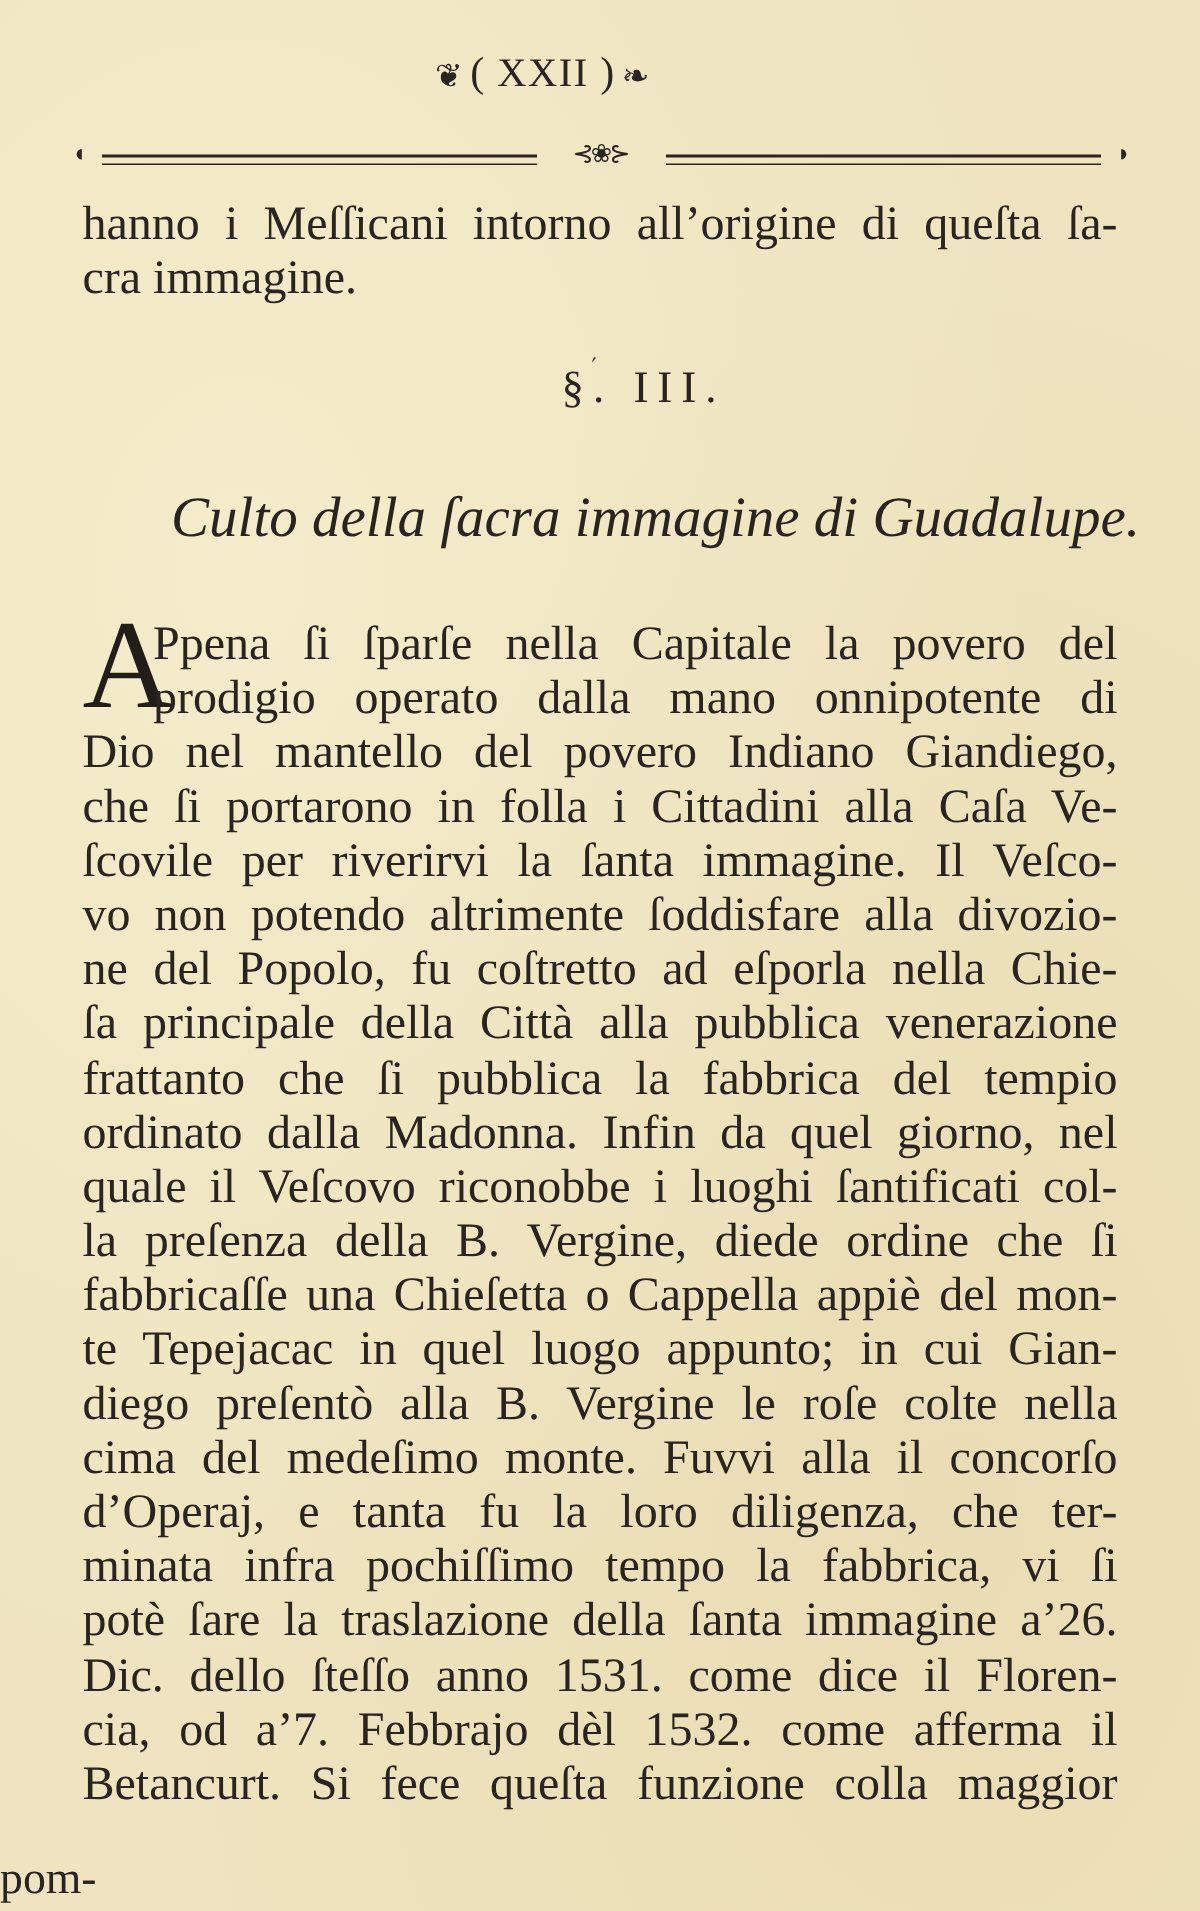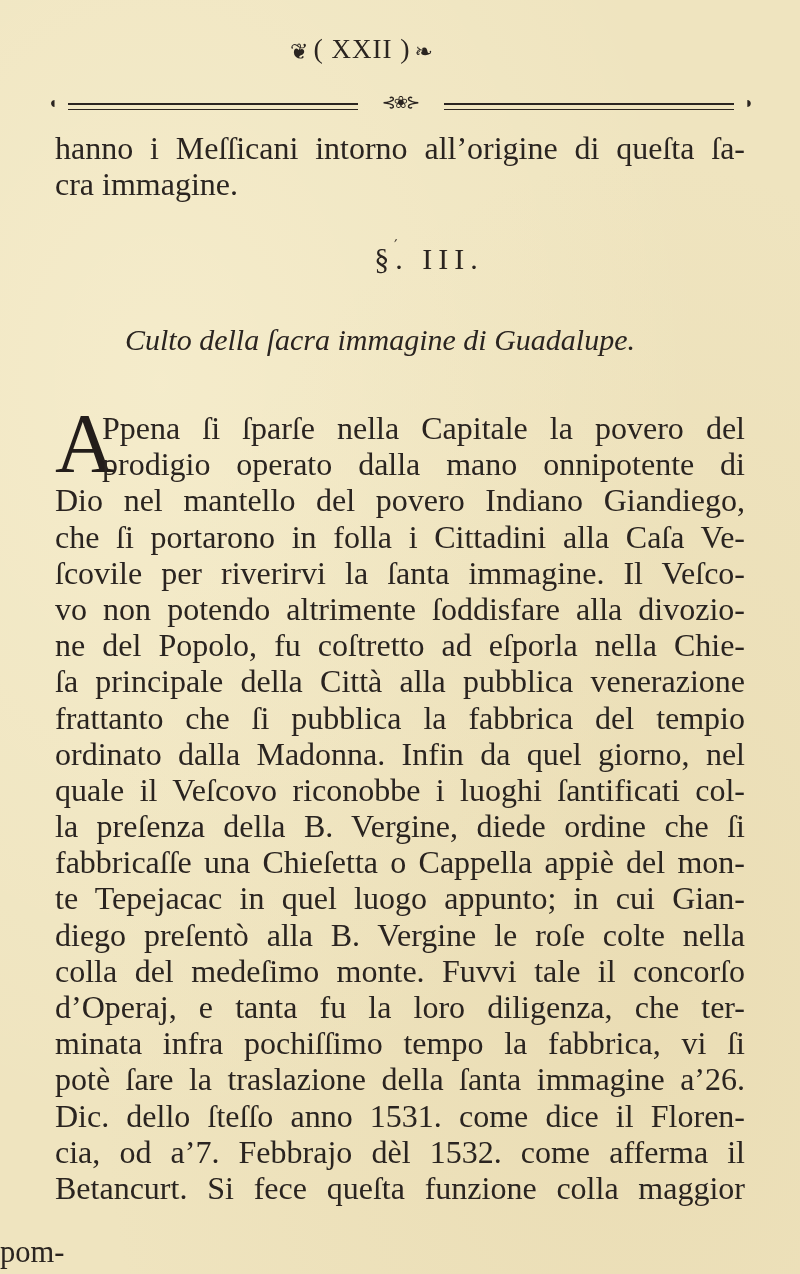--- a/index.html
+++ b/index.html
@@ -120,23 +120,23 @@
       left: 393px;
       font-size: 14px;
       color: #3a322c;
       transform: rotate(20deg);
     }
     .section-title {
       position: absolute;
       top: 323px;
       left: 0;
       width: 760px;
-      text-align: center;
+      text-align: right;
       font-style: italic;
-      font-size: 30px;
+      font-size: 38px;
       color: #2a2420;
     }
     .body-text {
       top: 410px;
     }
     .drop-cap {
       position: absolute;
       left: 55px;
       top: 408px;
       font-size: 84px;
@@ -196,21 +196,21 @@
     <span class="line-j">vo non potendo altrimente ſoddisfare alla divozio-</span>
     <span class="line-j">ne del Popolo, fu coſtretto ad eſporla nella Chie-</span>
     <span class="line-j">ſa principale della Città alla pubblica venerazione</span>
     <span class="line-j">frattanto che ſi pubblica la fabbrica del tempio</span>
     <span class="line-j">ordinato dalla Madonna. Infin da quel giorno, nel</span>
     <span class="line-j">quale il Veſcovo riconobbe i luoghi ſantificati col-</span>
     <span class="line-j">la preſenza della B. Vergine, diede ordine che ſi</span>
     <span class="line-j">fabbricaſſe una Chieſetta o Cappella appiè del mon-</span>
     <span class="line-j">te Tepejacac in quel luogo appunto; in cui Gian-</span>
     <span class="line-j">diego preſentò alla B. Vergine le roſe colte nella</span>
-    <span class="line-j">colla del medeſimo monte. Fuvvi tale il concorſo</span>
+    <span class="line-j">cima del medeſimo monte. Fuvvi alla il concorſo</span>
     <span class="line-j">d’Operaj, e tanta fu la loro diligenza, che ter-</span>
     <span class="line-j">minata infra pochiſſimo tempo la fabbrica, vi ſi</span>
     <span class="line-j">potè ſare la traslazione della ſanta immagine a’26.</span>
     <span class="line-j">Dic. dello ſteſſo anno 1531. come dice il Floren-</span>
     <span class="line-j">cia, od a’7. Febbrajo dèl 1532. come afferma il</span>
     <span class="line-j">Betancurt. Si fece queſta funzione colla maggior</span>
   </div>
 
   <div class="catchword">pom-</div>
 

